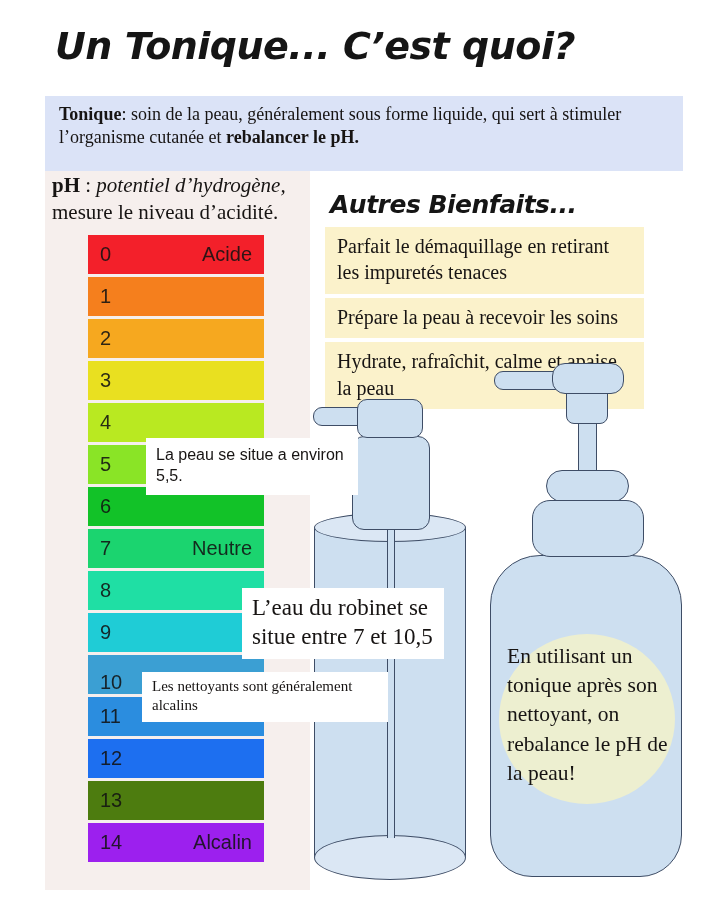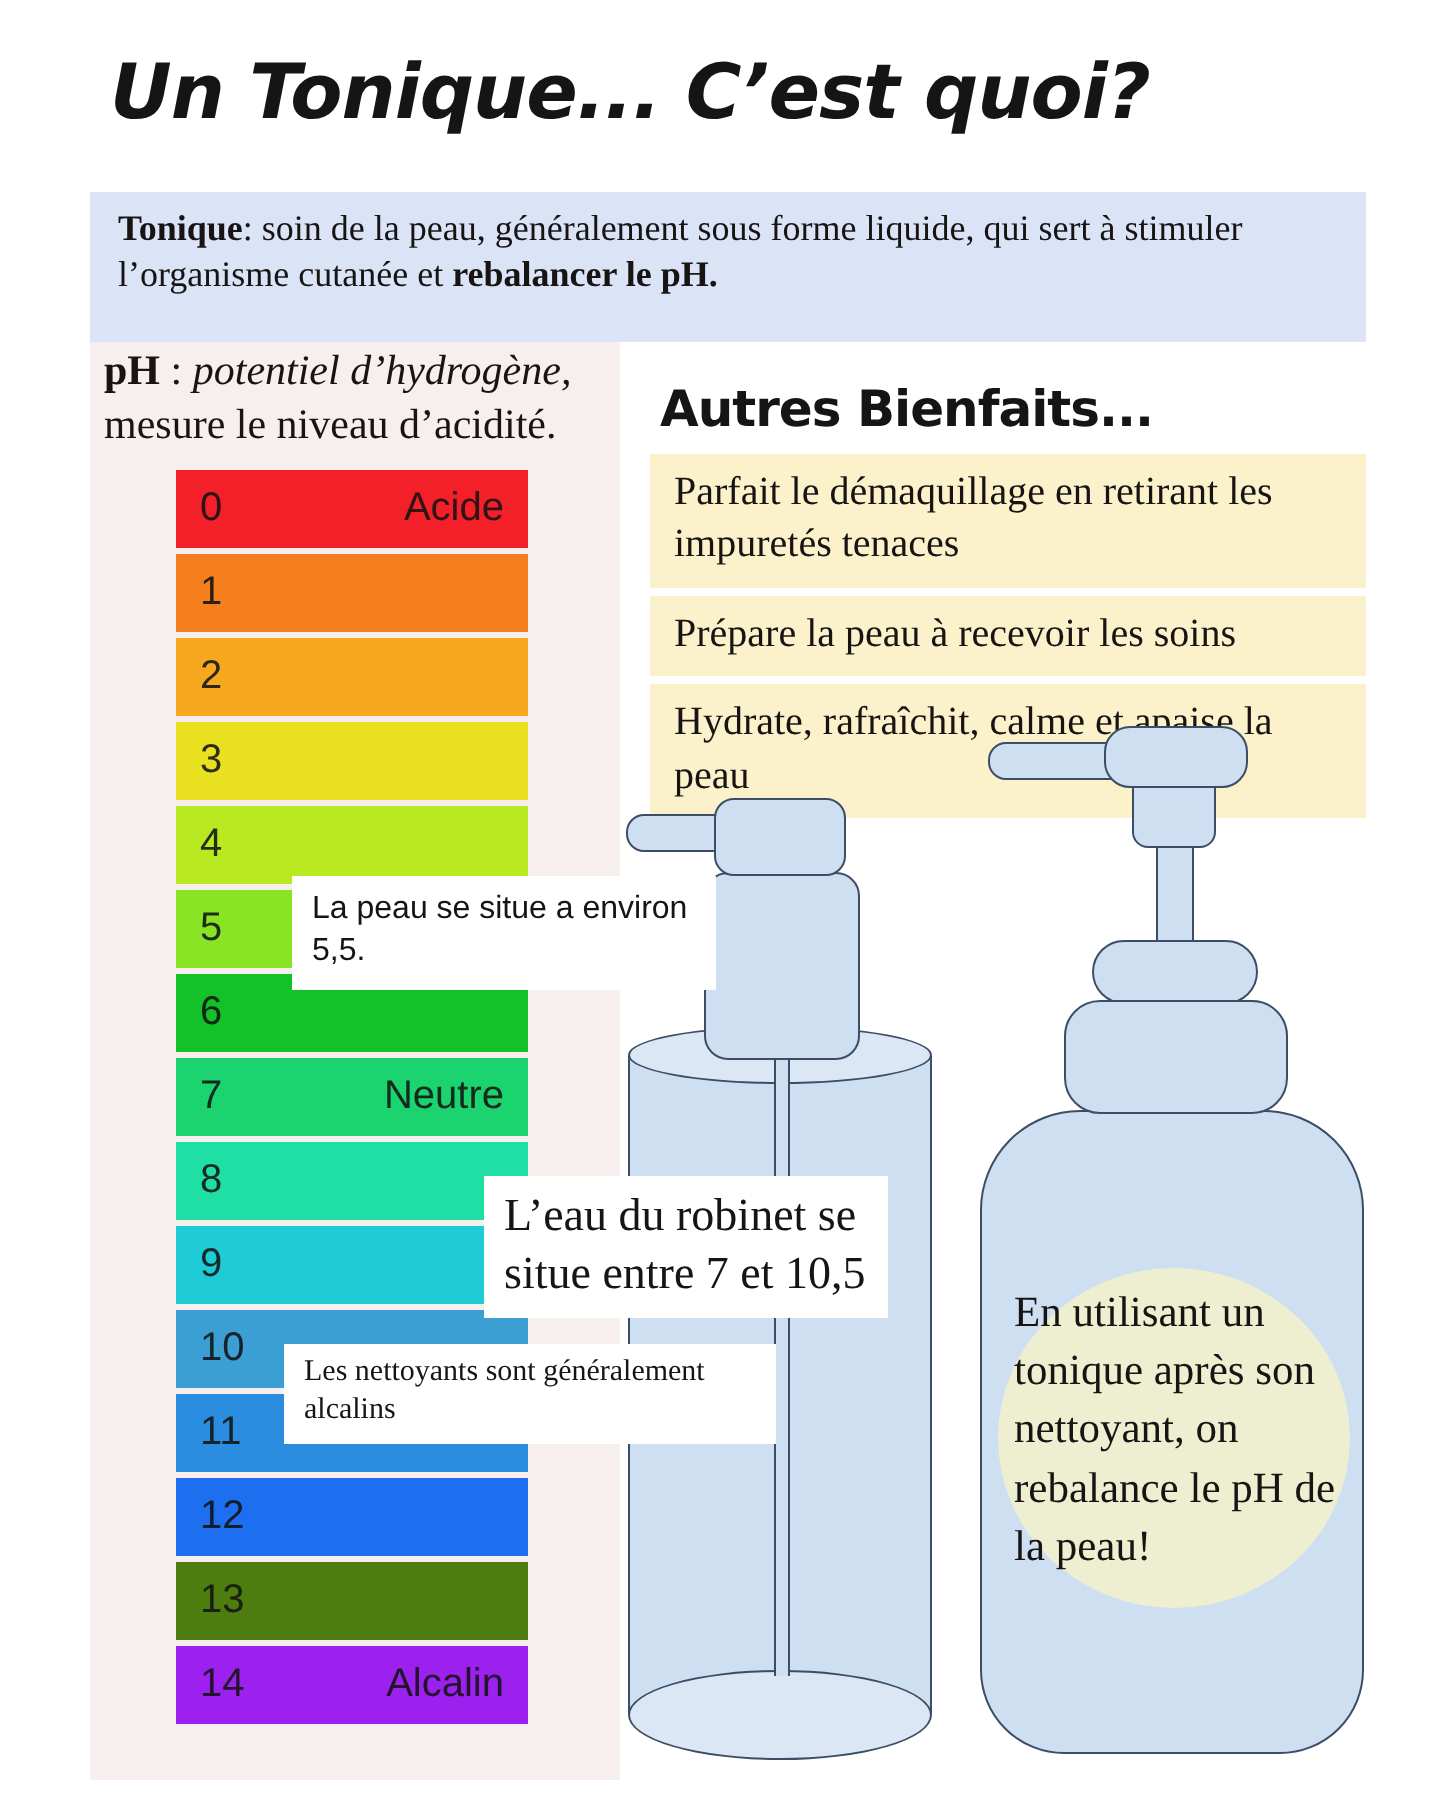--- a/index.html
+++ b/index.html
@@ -28,24 +28,24 @@
   #ph-scale{left:88px;top:235px;width:176px;z-index:1;}
   .band{
     height:39px;margin-bottom:3px;display:flex;align-items:center;
     justify-content:space-between;padding:0 12px;
     font-family:"Liberation Sans", sans-serif;font-size:20px;color:rgba(18,18,18,0.88);
   }
 
   
   #benefits-heading{
     left:330px;top:190px;margin:0;
-    font-family:"DejaVu Sans", sans-serif;font-weight:bold;
+    font-family:"DejaVu Sans", sans-serif;font-style:italic;font-weight:bold;
     font-size:25px;letter-spacing:-0.5px;color:#151515;z-index:1;
   }
-  #benefits-list{left:325px;top:227px;width:358px;z-index:1;}
+  #benefits-list{left:325px;top:227px;width:319px;z-index:1;}
   .benefit-item{
     background:var(--benefits_bg);padding:6px 12px 8px 12px;margin-bottom:4px;
     font-size:20px;line-height:1.32;
   }
 
   
   .bottle-part{position:absolute;background:var(--bottle_fill);border:1.5px solid var(--bottle_stroke);box-sizing:border-box;z-index:3;}
   .light{background:var(--bottle_fill_light);}
 
   
@@ -118,21 +118,21 @@
     <div class="band" style="background: rgb(27, 212, 111);">
       <span>7</span>
       <span>Neutre</span>
     </div>
     <div class="band" style="background: rgb(31, 223, 164);">
       <span>8</span>
     </div>
     <div class="band" style="background: rgb(31, 204, 214);">
       <span>9</span>
     </div>
-    <div class="band" style="background: rgb(59, 159, 211);">
+    <div class="band" style="background: rgb(59, 159, 211); align-items: flex-end;">
       <span>10</span>
     </div>
     <div class="band" style="background: rgb(43, 141, 223);">
       <span>11</span>
     </div>
     <div class="band" style="background: rgb(29, 111, 240);">
       <span>12</span>
     </div>
     <div class="band" style="background: #4d7c0f;">
       <span>13</span>

